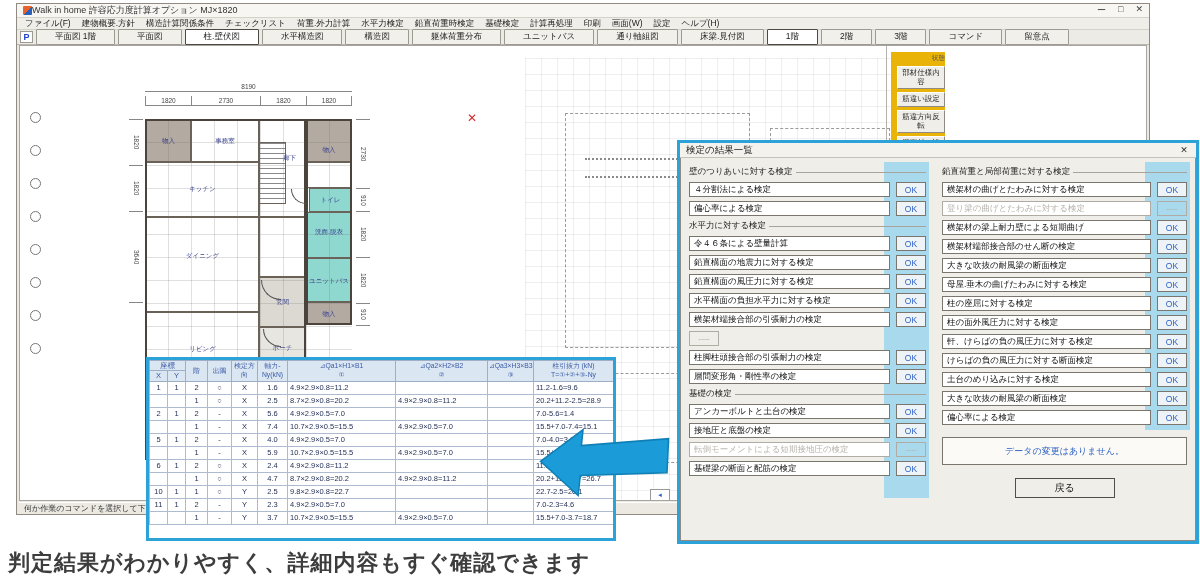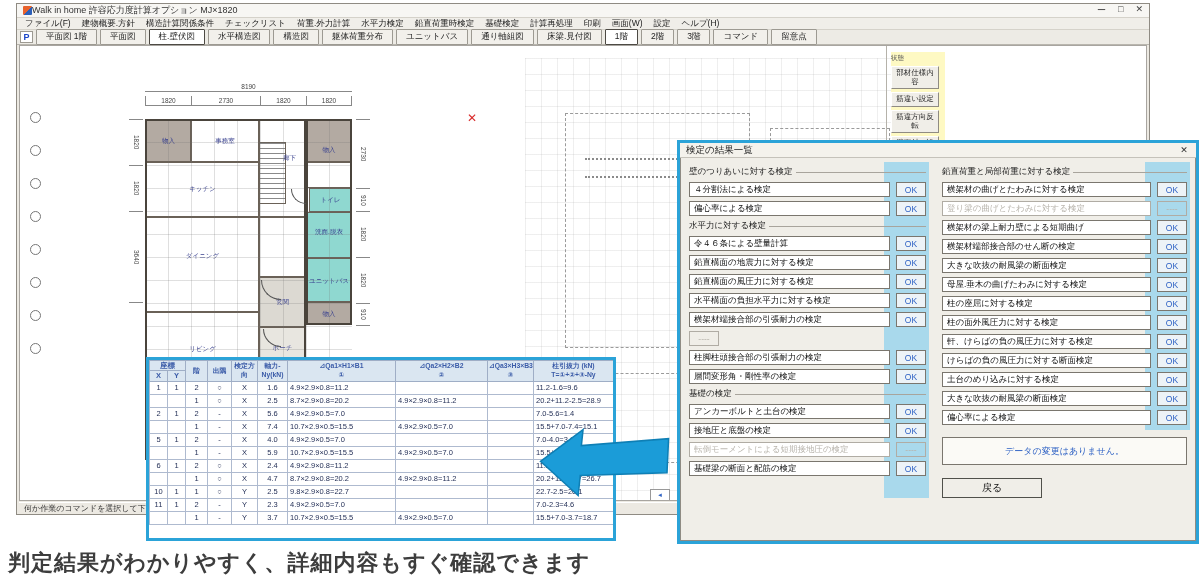--- a/index.html
+++ b/index.html
@@ -8,21 +8,21 @@
 
 
 .app-window{position:absolute;left:16px;top:3px;width:1134px;height:512px;background:#ECE9E2;border:1px solid #8F8B83}
 .titlebar{height:14px;display:flex;align-items:center;gap:0;padding:0 6px;background:#F7F6F3;border-bottom:1px solid #D5D2CA;font-size:9px;color:#333;white-space:nowrap}
 .app-icon{width:9px;height:9px;background:linear-gradient(135deg,#E8622C 0 55%,#2C5FB8 55% 100%);border-radius:1px;flex:none}
 .win-controls{margin-left:auto;display:flex;gap:12px;font-size:9px;color:#444}
 .win-controls span{cursor:default}
 .menubar{height:12px;display:flex;align-items:center;gap:11px;padding:0 8px;font-size:8.5px;color:#222;background:#F0EEE9;border-bottom:1px solid #D5D2CA;white-space:nowrap}
 .toolbar{height:15px;display:flex;align-items:center;gap:3px;padding:0 3px;background:#EDEBE5;border-bottom:1px solid #B9B6AE;font-size:8.5px;white-space:nowrap}
 .tb-p{width:13px;height:12px;background:#FFF;border:1px solid #9D9A92;color:#1B46C8;font-weight:bold;font-size:9px;display:flex;align-items:center;justify-content:center}
-.tb-btn{padding:1px 9px;background:#F2F0EB;border:1px solid #9D9A92;border-radius:1px;color:#222}
+.tb-btn{padding:1px 18px;background:#F2F0EB;border:1px solid #9D9A92;border-radius:1px;color:#222}
 .tb-btn.active{background:#FFF;border-color:#4d4a44}
 .canvas{position:absolute;left:2px;top:41px;right:2px;bottom:13px;background:#FFF;border:1px solid #A8A5A0;overflow:hidden}
 .statusbar{position:absolute;left:2px;bottom:1px;right:2px;height:11px;background:#ECE9E2;border-top:1px solid #FFF;font-size:8px;color:#333;display:flex;align-items:center;padding:0 5px}
 
 
 .plan{position:absolute;left:125px;top:31px;width:250px;height:408px}
 .room{position:absolute;border:1px solid #6A6157}
 .rt-beige{background:#EBDCA8 repeating-linear-gradient(to right,rgba(160,135,70,.28) 0 1px,transparent 1px 12px),#EBDCA8}
 .rt-gray{background:#B3AAA2}
 .rt-cyan{background:#8FD8D0}
@@ -42,29 +42,29 @@
 .dim-vseg{writing-mode:vertical-rl;font-size:6.5px;color:#444;border-top:1px solid #888;display:flex;align-items:center;justify-content:center;overflow:hidden}
 .dim-vseg:last-child{border-bottom:1px solid #888}
 .grid-circle{position:absolute;left:10px;width:11px;height:11px;border:1px solid #777;border-radius:50%;background:#FFF}
 
 
 .ghost{position:absolute;left:505px;top:12px;width:420px;height:460px;background:repeating-linear-gradient(to right,rgba(120,120,120,.12) 0 1px,transparent 1px 16px),repeating-linear-gradient(to bottom,rgba(120,120,120,.12) 0 1px,transparent 1px 16px)}
 .ghost-rect{position:absolute;border:1px dashed #9a9a9a}
 .ghost-line{position:absolute;border-top:2px dotted #8a8a8a}
 .red-cross{position:absolute;color:#D92B2B;font-size:12px;font-weight:bold;line-height:1}
 .canvas-divider{position:absolute;left:866px;top:0;bottom:0;border-left:1px solid #B5B2AA}
-.mini-panel{position:absolute;left:871px;top:6px;width:54px;display:flex;flex-direction:column;gap:3px;align-items:flex-start;background:#fef9c3;padding:2px 0 4px}
+.mini-panel{position:absolute;left:871px;top:6px;width:54px;display:flex;flex-direction:column;gap:3px;align-items:flex-end;background:#eab308;padding:2px 0 4px}
 .mini-head{font-size:6.5px;color:#555}
 .mini-btn{width:48px;padding:2px 1px;font-size:7.5px;line-height:1.15;text-align:center;background:#F0EEE8;border:1px solid #8F8B83;border-top-color:#FFF;border-left-color:#FFF;color:#222}
 .mini-indicator{position:absolute;left:630px;top:443px;width:20px;height:12px;background:#FFF;border:1px solid #999;font-size:6px;color:#2F62C4;display:flex;align-items:center;justify-content:center}
 
 
 .results-box{position:absolute;left:146px;top:357px;width:470px;height:184px;background:#FFF;border:3px solid #2BA3D8;z-index:5;overflow:hidden}
 .results-box table{border-collapse:collapse;width:464px;table-layout:fixed;font-size:7.5px}
-.results-box th{background:#DAE6F1;color:#3A5BA8;font-weight:bold;border:1px solid #9FAEC6;padding:0 1px;line-height:1.25}
+.results-box th{background:#DAE6F1;color:#3A5BA8;font-weight:normal;border:1px solid #9FAEC6;padding:0 1px;line-height:1.25}
 .results-box td{border:1px solid #AEBACF;color:#1E2A52;height:13px;padding:0 2px;white-space:nowrap;overflow:hidden}
 .results-box td.c{text-align:center}
 .th2{font-size:6.8px}
 
 
 .arrow-callout{position:absolute;left:538px;top:414px;z-index:6}
 
 
 .dialog{position:absolute;left:677px;top:140px;width:522px;height:404px;background:#F0EEE8;border:3px solid #2BA3D8;box-shadow:inset 0 0 0 1px #8F8B83;z-index:7}
 .dlg-title{height:15px;display:flex;align-items:center;padding:0 6px;font-size:9.5px;color:#222;border-bottom:1px solid #C5C2BA;background:#F4F2EC}
@@ -77,21 +77,21 @@
 .band-right{top:0;height:268px}
 .grp{margin-top:4px;position:relative;z-index:1}
 .grp-title{display:flex;align-items:center;gap:3px;font-size:8.5px;color:#222;height:12px;white-space:nowrap}
 .grp-title::after{content:"";flex:1;border-top:1px solid #A8A49C;min-width:6px}
 .chk-row{display:flex;align-items:center;gap:6px;margin:4px 0;position:relative;z-index:1}
 .chk-btn{flex:1;height:15px;background:#FFF;border:1px solid #7A766E;font-size:8.5px;color:#111;display:flex;align-items:center;padding:0 4px;white-space:nowrap;overflow:hidden}
 .chk-btn.dis{color:#B8B4AC;border-color:#B0ACA4}
 .ok-btn{flex:none;width:30px;height:15px;border:1px solid #7A766E;background:#EDF3F7;color:#2F62C4;font-size:8.5px;display:flex;align-items:center;justify-content:center}
 .ok-btn.dis{border-color:#B0ACA4;color:#B8B4AC;background:transparent}
 .msg-box{margin-top:12px;height:28px;background:#FBFAF6;border:1px solid #7A766E;color:#2F62C4;font-size:9px;display:flex;align-items:center;justify-content:center;position:relative;z-index:1}
-.back-row{display:flex;justify-content:flex-start;margin-top:13px;position:relative;z-index:1}
+.back-row{display:flex;justify-content:center;margin-top:13px;position:relative;z-index:1}
 .back-btn{width:100px;height:20px;background:#F0EEE8;border:1px solid #50504a;font-size:10px;display:flex;align-items:center;justify-content:center;color:#111}
 
 
 .caption{position:absolute;left:8px;top:548px;font-size:22px;color:#3D3D3D;font-weight:600;letter-spacing:1px;white-space:nowrap}
 </style>
 </head>
 <body>
 
 <div class="app-window">
   <div class="titlebar">

